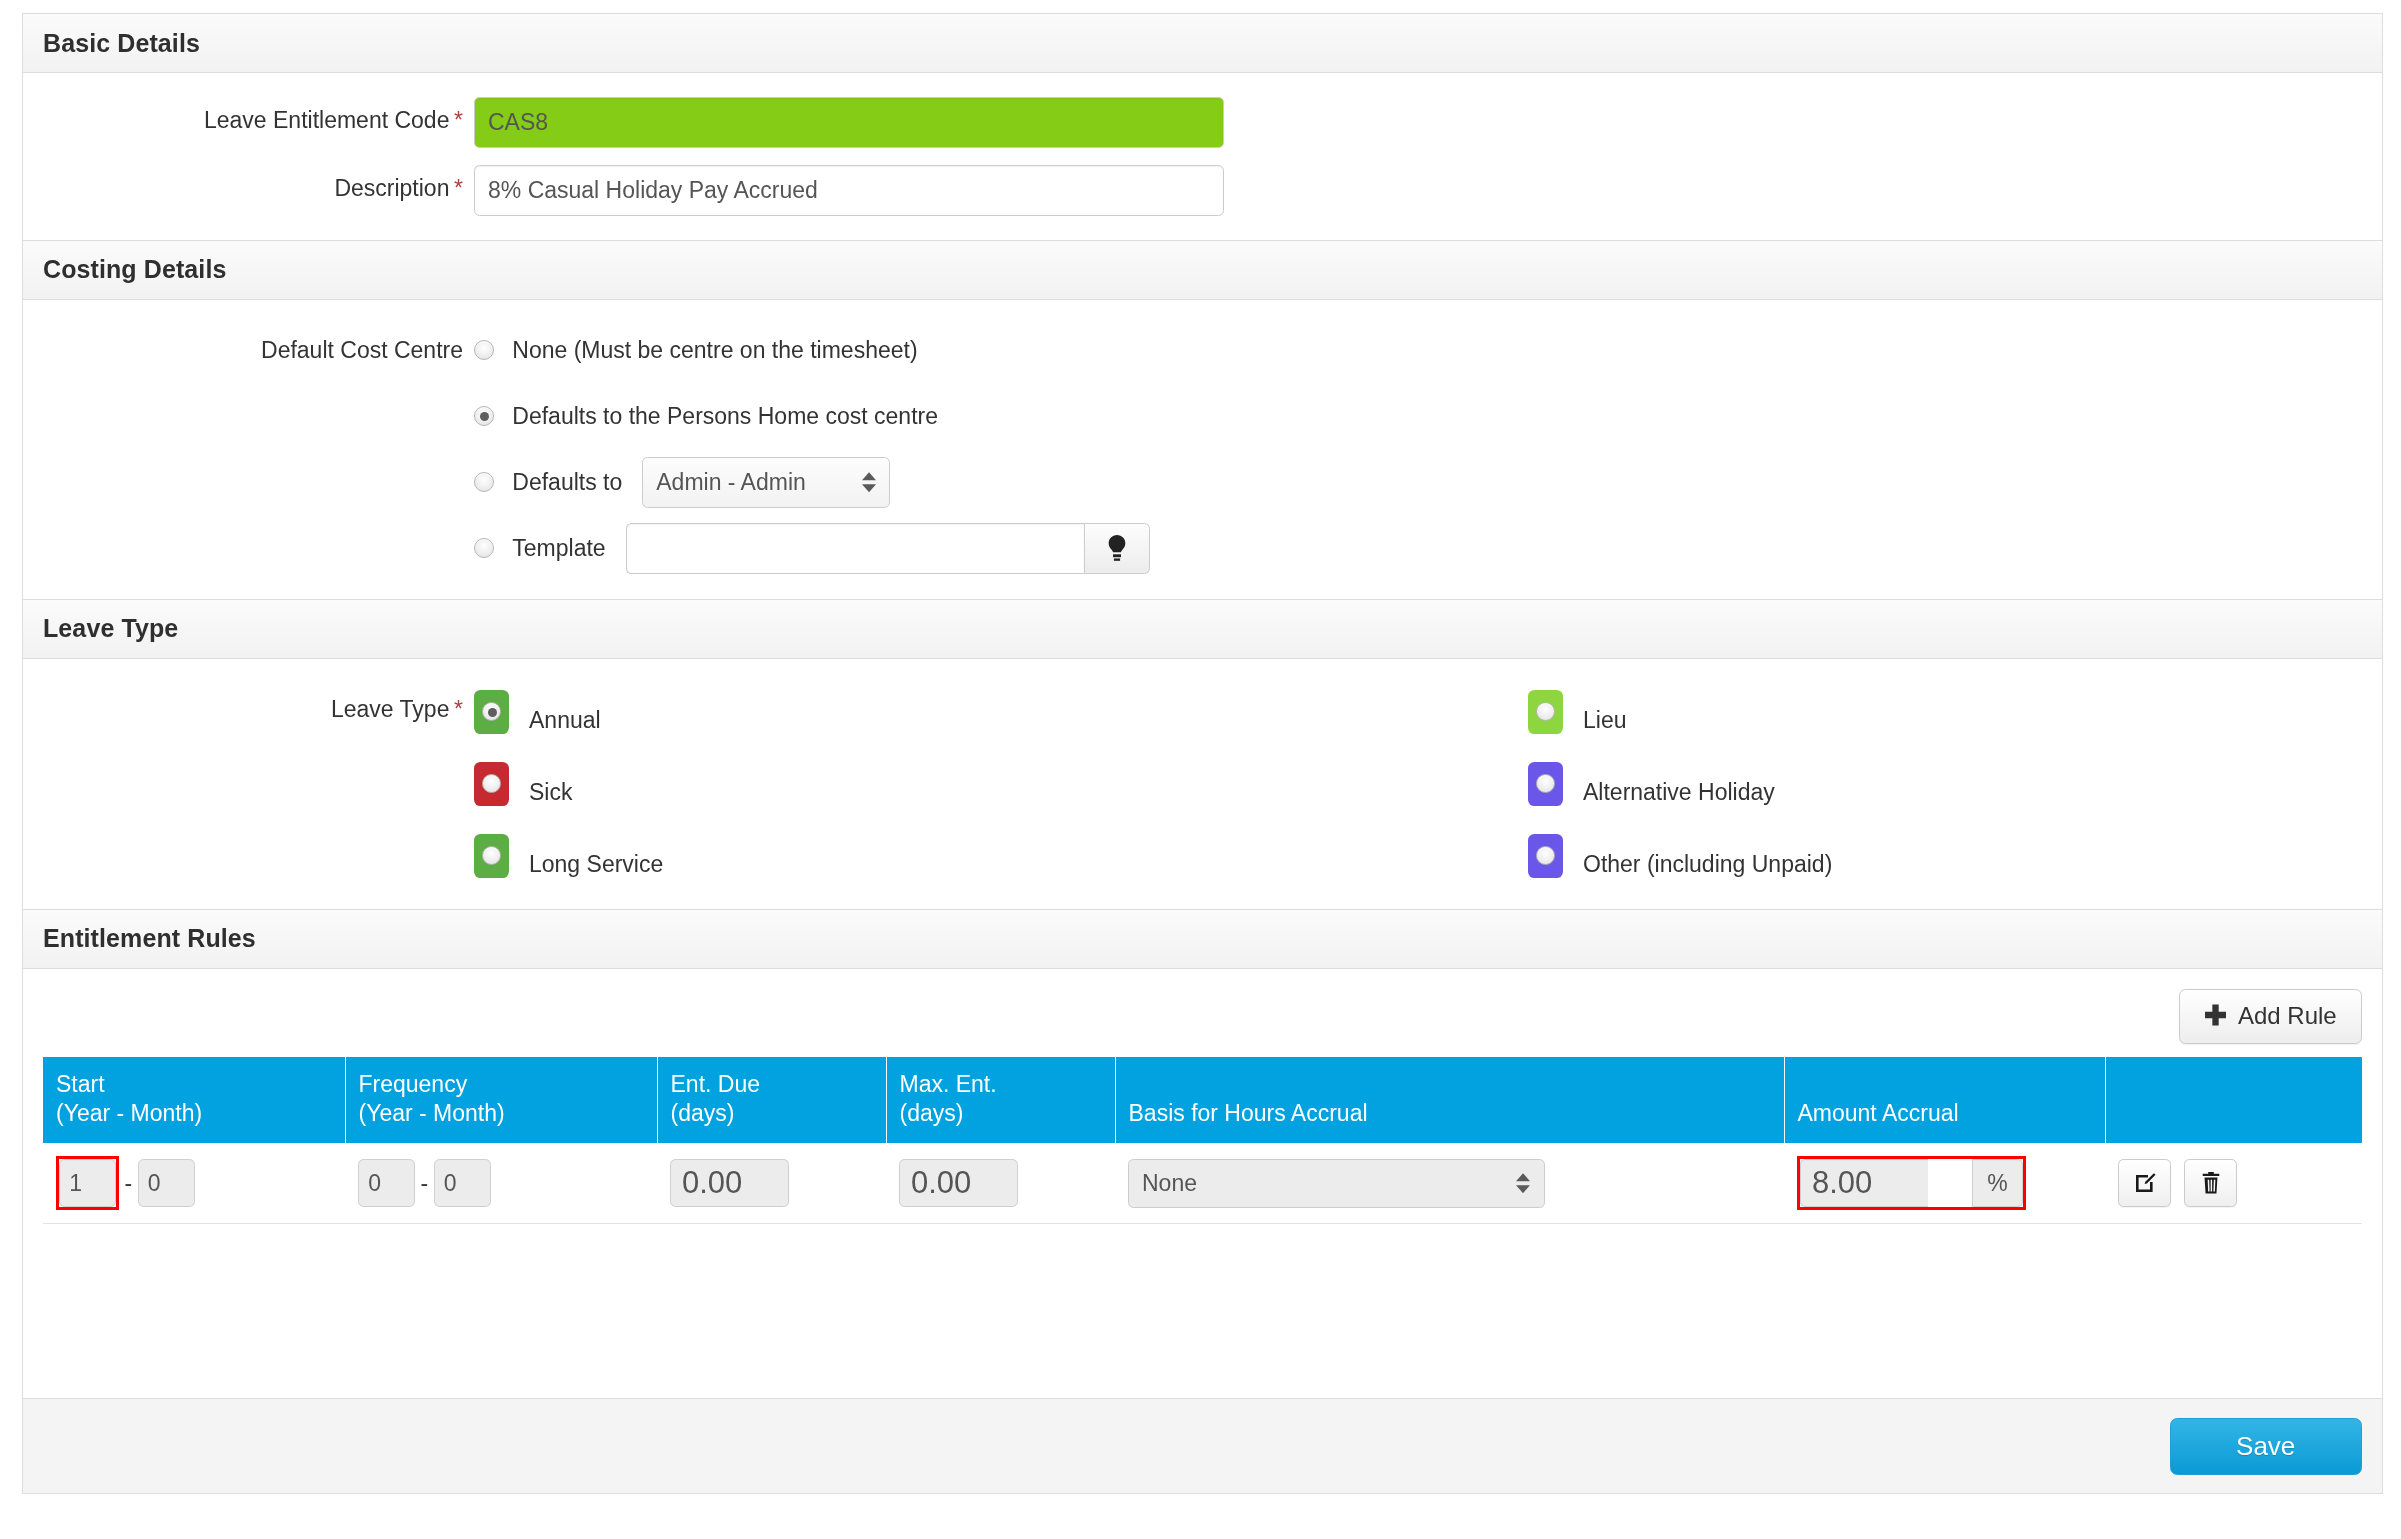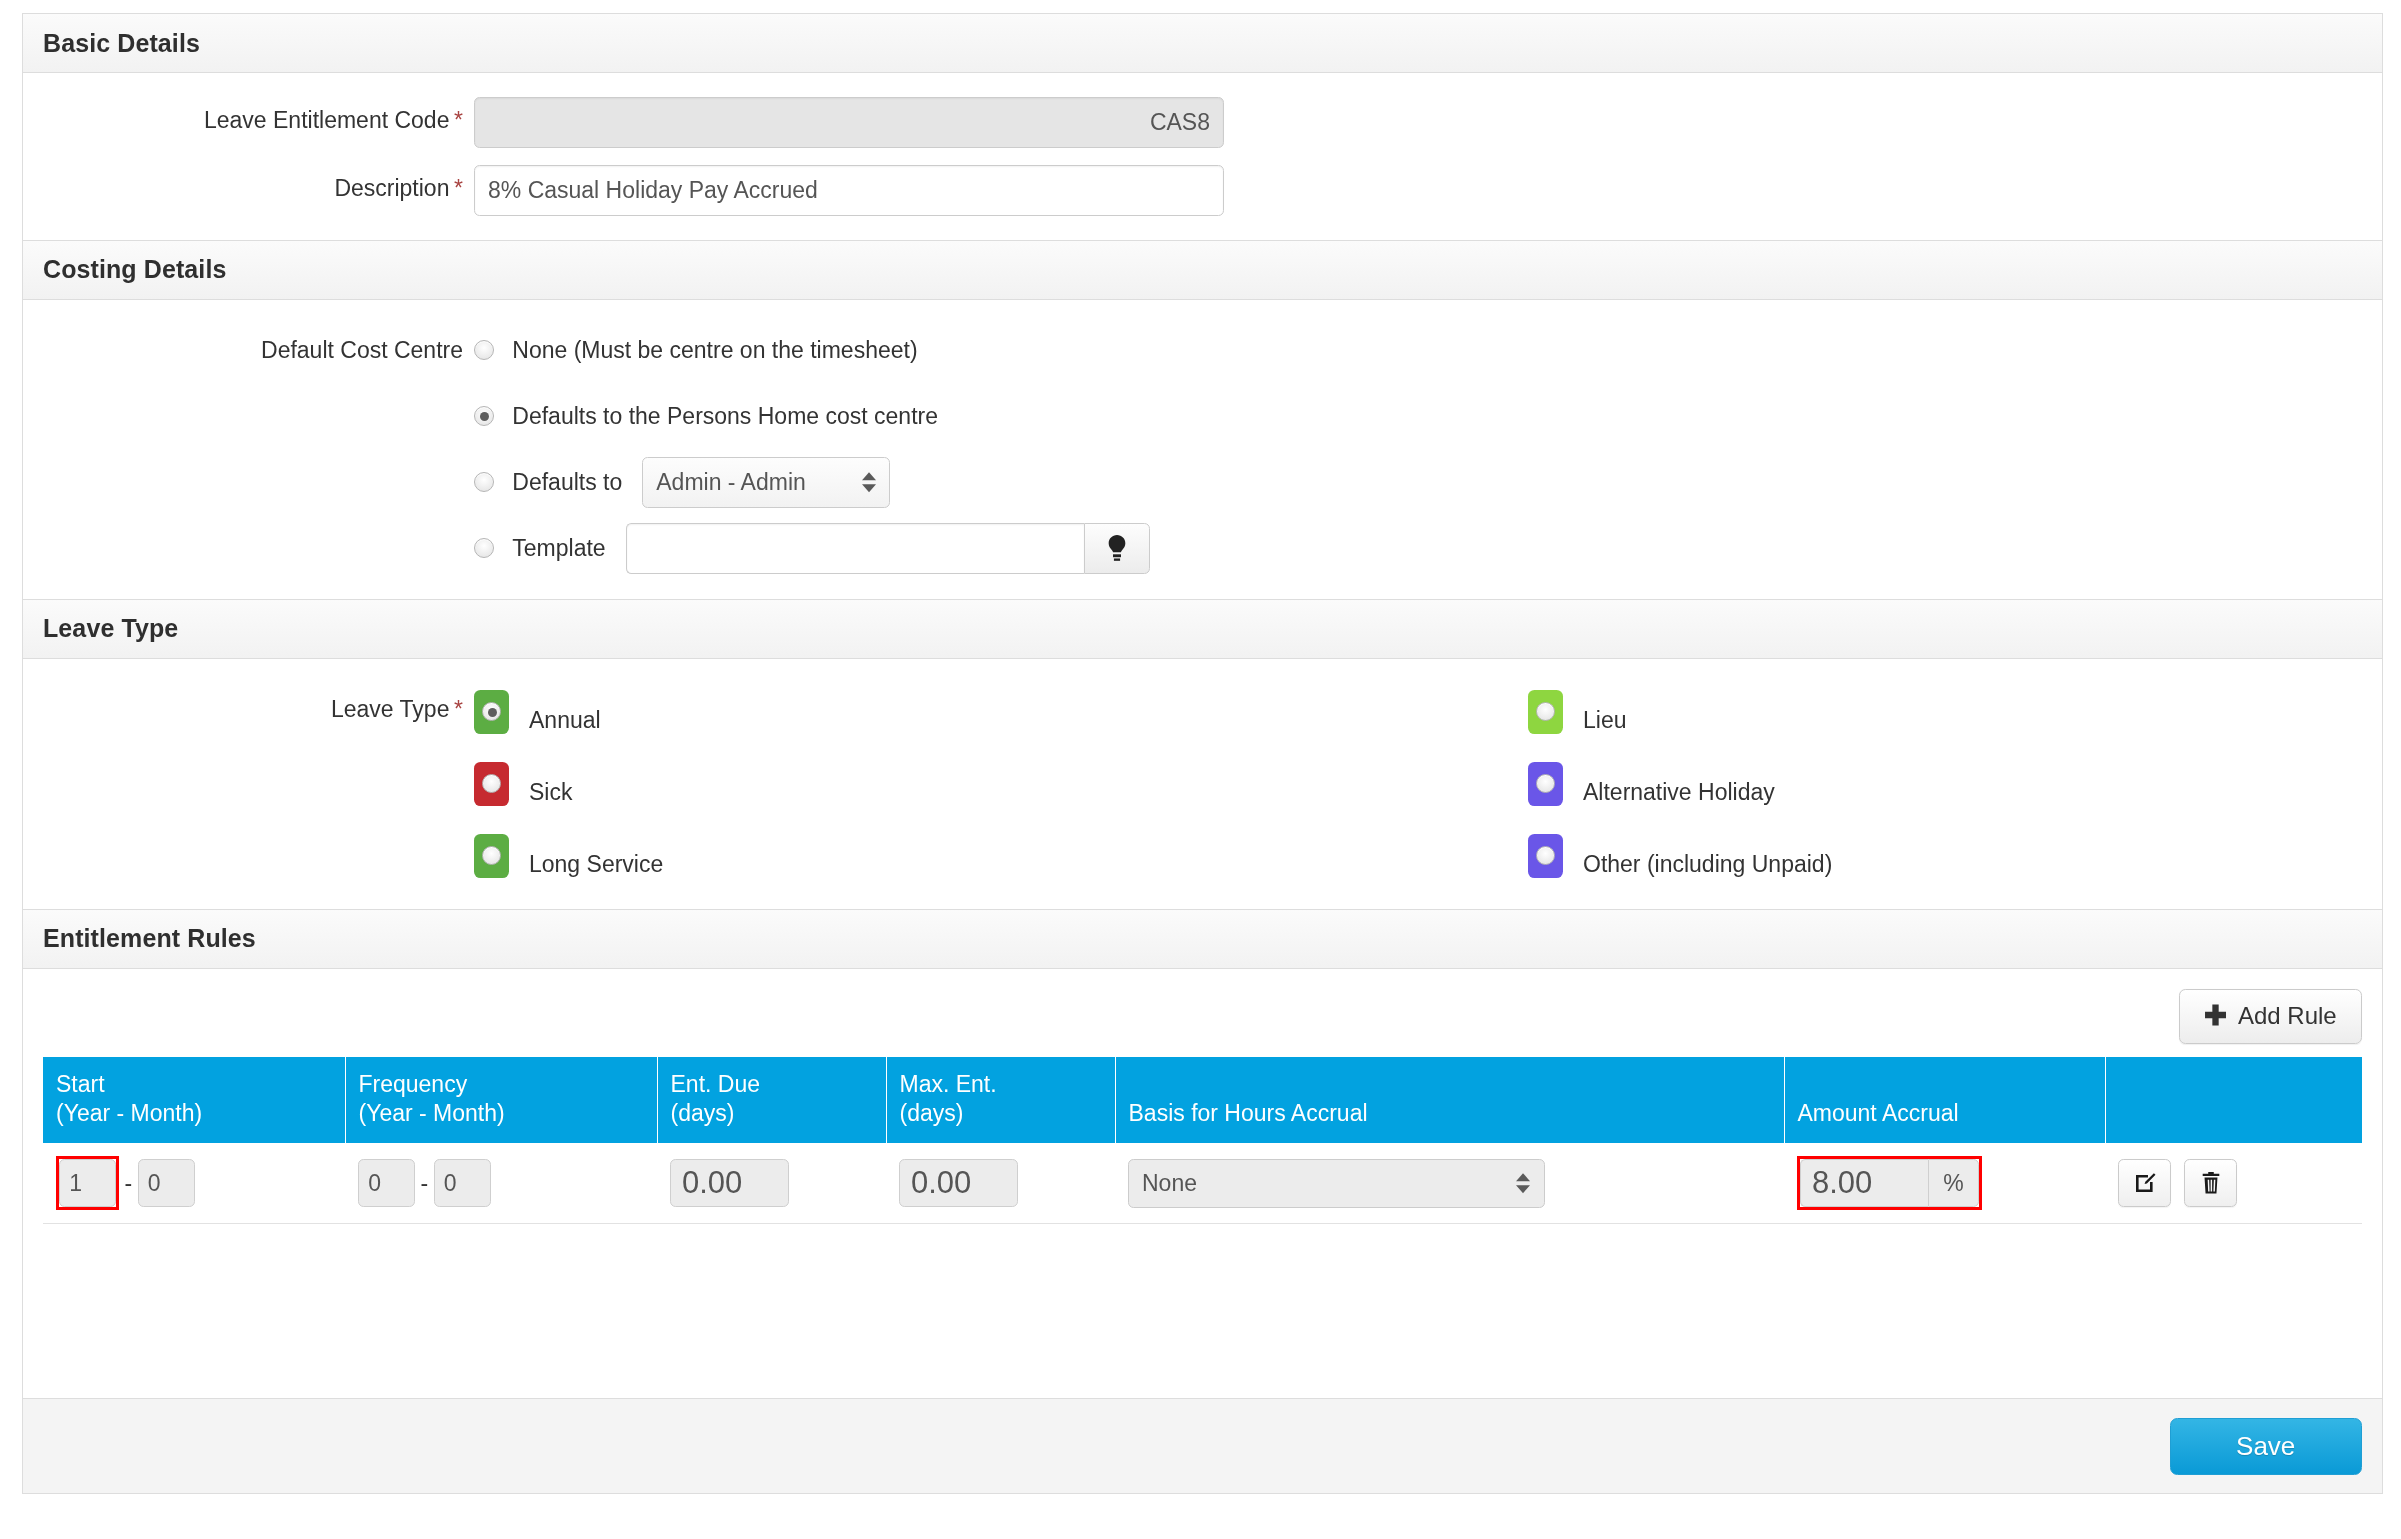--- a/index.html
+++ b/index.html
@@ -73,21 +73,21 @@
     color: #555;
     padding: 3.7px 13px;
     border: 0.9px solid #cccccc;
     border-radius: 5.5px;
     background: #ffffff;
     font-family: "Liberation Sans", sans-serif;
     outline: none;
     box-shadow: inset 0 0.9px 1.8px rgba(0,0,0,.06);
     display: block;
   }
-  input.txt[readonly], .fakeinput.disabled { background: #e5e5e5; color:#555;text-align:right; }
+  input.txt[readonly], .fakeinput.disabled { background: #84cc16; color:#555; }
 
   
   .radio-line {
     display: flex;
     align-items: center;
     height: 53px;
     margin-bottom: 13px;
   }
   .radio-line:last-child { margin-bottom: 0; }
 
@@ -237,21 +237,21 @@
   .sel.table-sel select {
     width: 417px; height: 49px; background:#ececec; font-size:23px;
   }
 
   .hl {
     border: 3.7px solid #ff0000;
     display: inline-block;
     padding: 0;
     line-height: 0;
   }
-  .pct-group { display:inline-flex; align-items:stretch; }
+  .pct-group { display:inline-flex; align-items:stretch;gap:44px; }
   .pct-group .num { width: 128px; border-top-right-radius:0;border-bottom-right-radius:0;border-right:none; }
   .pct-addon {
     width: 51px; height: 48px;
     border:0.9px solid #cfcfcf; border-top-right-radius:5.5px;border-bottom-right-radius:5.5px;
     background:#ececec; color:#555; font-size:23px;
     display:flex;align-items:center;justify-content:center;
   }
 
   .icon-btn {
     width: 53px; height: 48px;

